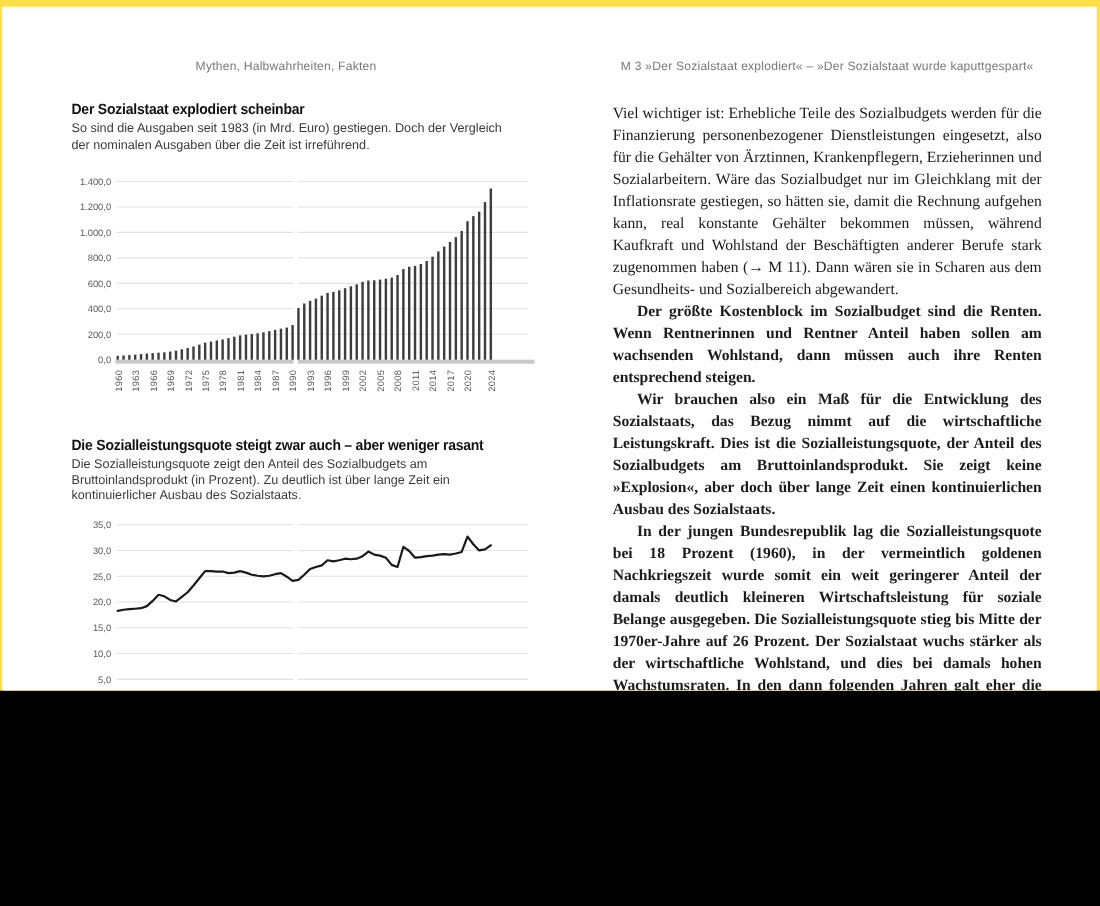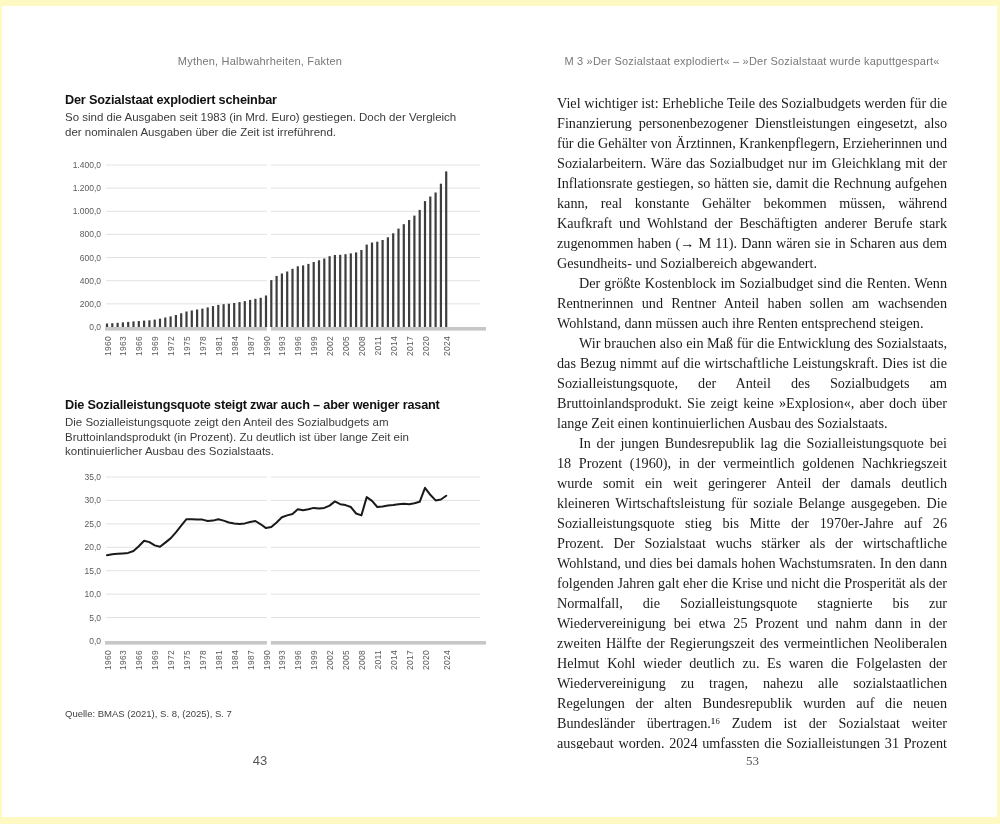--- a/index.html
+++ b/index.html
@@ -1,27 +1,27 @@
 <!DOCTYPE html>
 <html lang="de"><head>
 <meta charset="utf-8">
 <style>
   html,body{margin:0;padding:0;background:#000;}
-  .screen{position:relative;width:1000px;height:824px;background:#fef9c3;overflow:hidden;
+  .screen{position:relative;width:1000px;height:628px;background:#fde047;overflow:hidden;
           font-family:"Liberation Sans",sans-serif;}
   .page{position:absolute;left:2px;top:6px;width:995px;height:811px;background:#ffffff;}
   .abs{position:absolute;}
   .running-head{font-size:11px;color:#787878;text-align:center;letter-spacing:.2px;}
   .chart-title{font-family:"Liberation Sans",sans-serif;font-weight:bold;font-size:13.5px;color:#111;
                transform:scaleX(.94);transform-origin:left center;white-space:nowrap;letter-spacing:-.2px;}
   .chart-sub{font-size:11.5px;line-height:14.5px;color:#3b3b3b;}
   .body-text{font-family:"Liberation Serif",serif;font-size:14.2px;line-height:20px;
              color:#1c1c1c;text-align:justify;hyphens:auto;}
   .body-text p{margin:0;}
-  .body-text p.indent{text-indent:22px;}
+  .body-text p.indent{text-indent:22px;font-weight:bold;}
   .footnote{font-size:9.5px;line-height:12.5px;color:#3f3f3f;}
   .page-num{font-size:13px;color:#555;text-align:center;}
   .ytick{font-family:"Liberation Sans",sans-serif;font-size:8.5px;fill:#5a5a5a;}
   .xtick{font-family:"Liberation Sans",sans-serif;font-size:8.5px;fill:#5a5a5a;letter-spacing:.3px;}
 </style>
 </head>
 <body>
 
 <div class="screen">
   <div class="page"></div>

